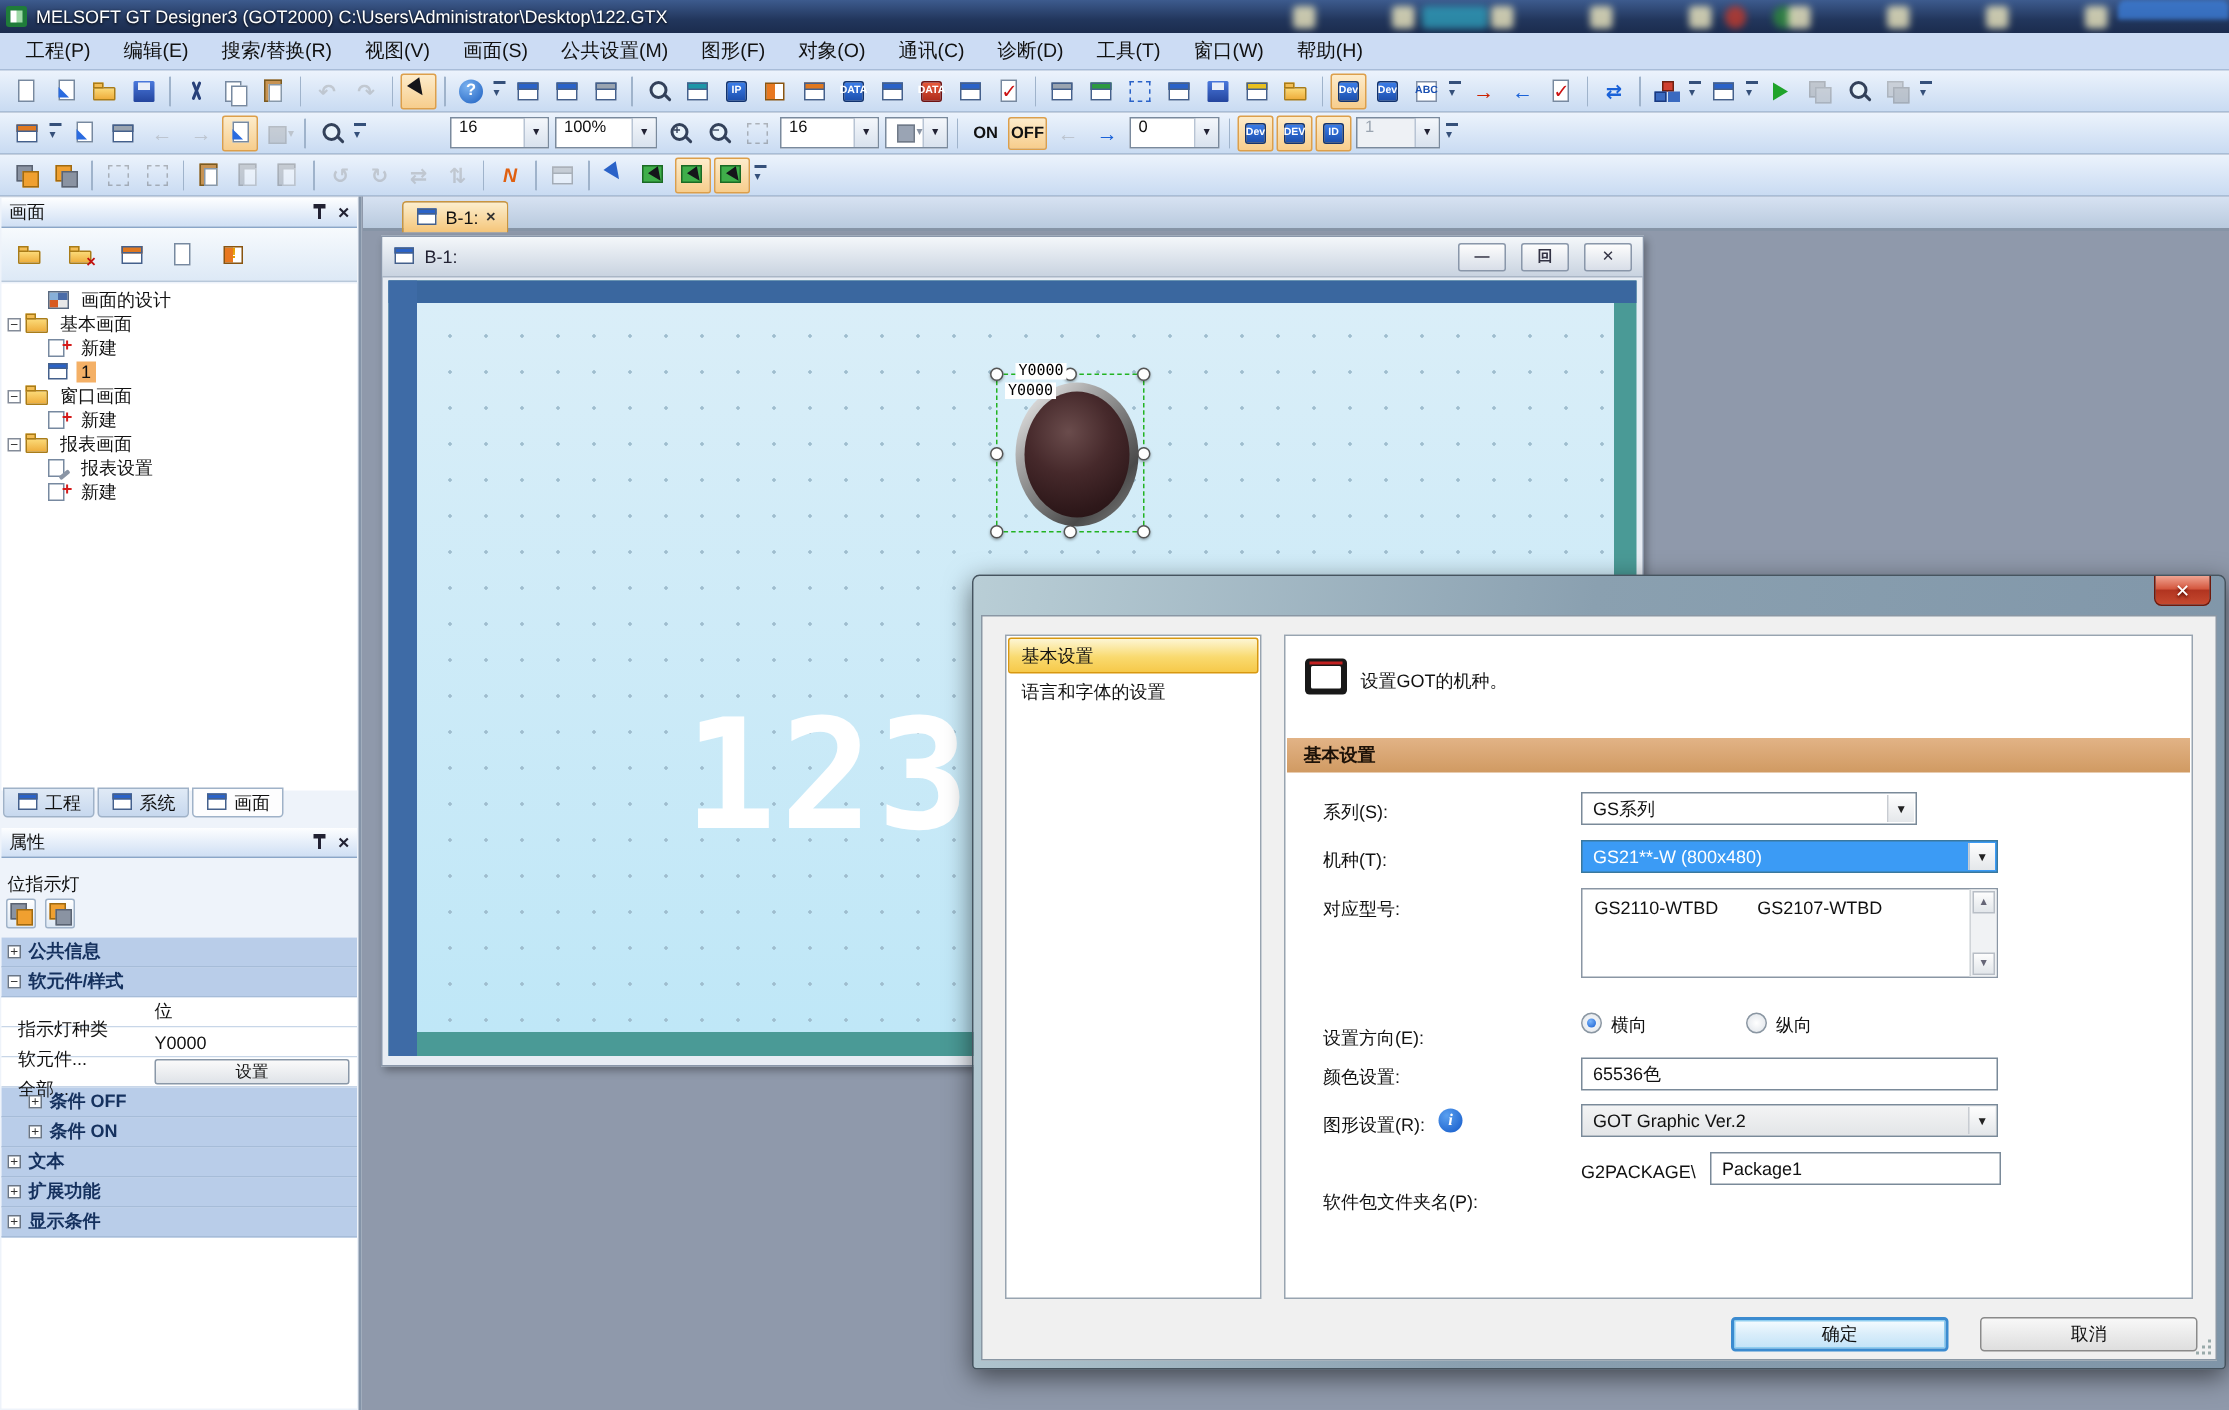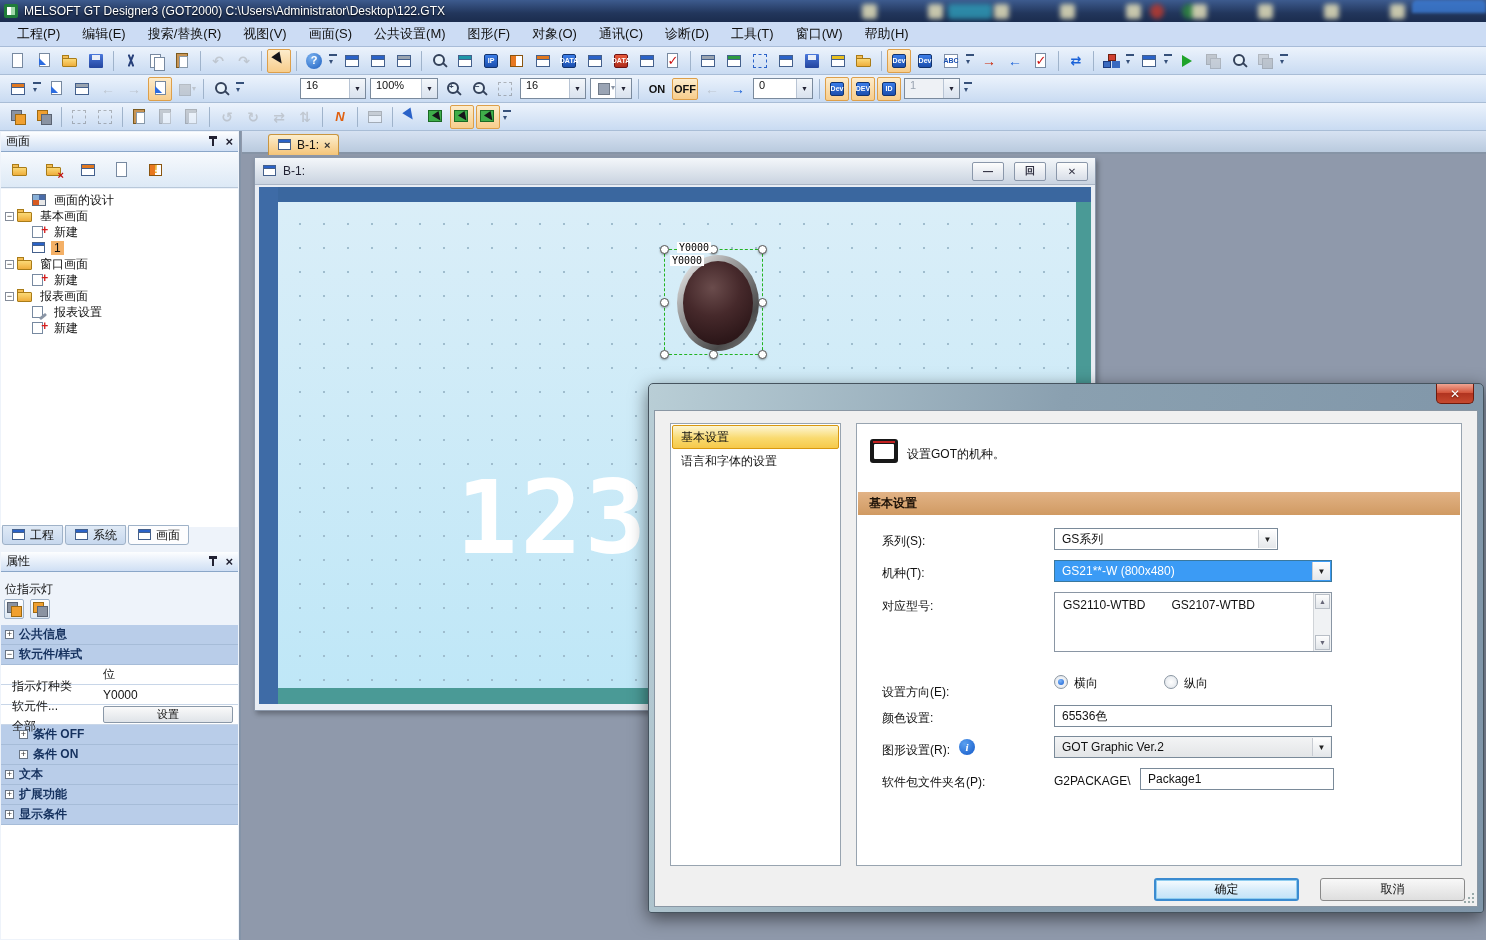--- a/index.html
+++ b/index.html
@@ -1150,21 +1150,21 @@
       <span class="dlabel" style="left:25px;top:286px;">颜色设置:</span>
       <div class="dtxt" style="left:197px;top:281px;width:278px;">65536色</div>
 
       <span class="dlabel" style="left:25px;top:318px;">图形设置(R):</span>
       <span class="inf" style="left:102px;top:315px;">i</span>
       <div class="dcmb gray" style="left:197px;top:312px;width:278px;">
         <span>GOT Graphic Ver.2</span>
         <span class="ar">▼</span>
       </div>
 
-      <span class="dlabel" style="left:25px;top:350px;">软件包文件夹名(P):</span>
+      <span class="dlabel" style="left:25px;top:369px;">软件包文件夹名(P):</span>
       <span class="dprefix" style="left:197px;top:350px;">G2PACKAGE\</span>
       <div class="dtxt" style="left:283px;top:344px;width:194px;">Package1</div>
     </div>
 
     <div class="dbtn ok" style="left:499px;top:467px;">确定</div>
     <div class="dbtn cancel" style="left:665px;top:467px;">取消</div>
     <div class="grip"></div>
   </div>
 </div>
 

